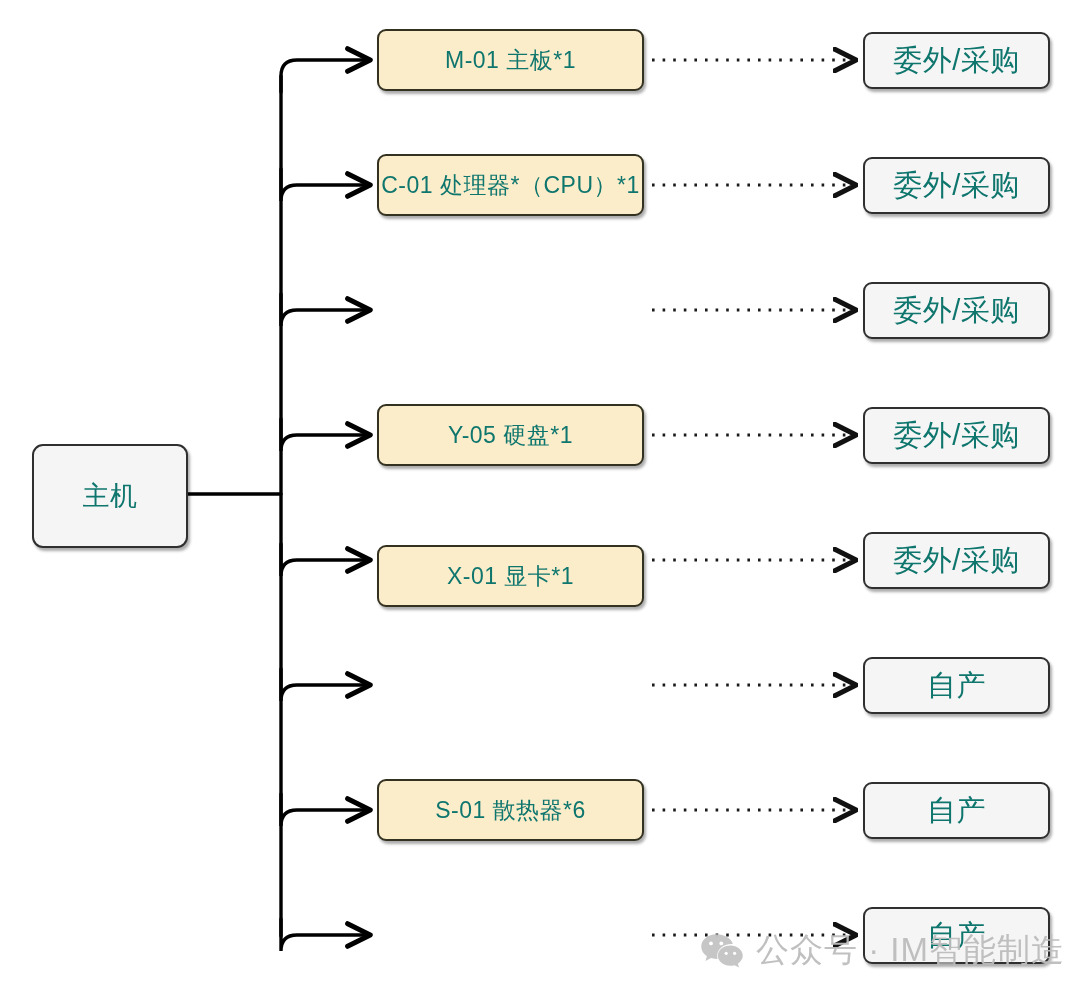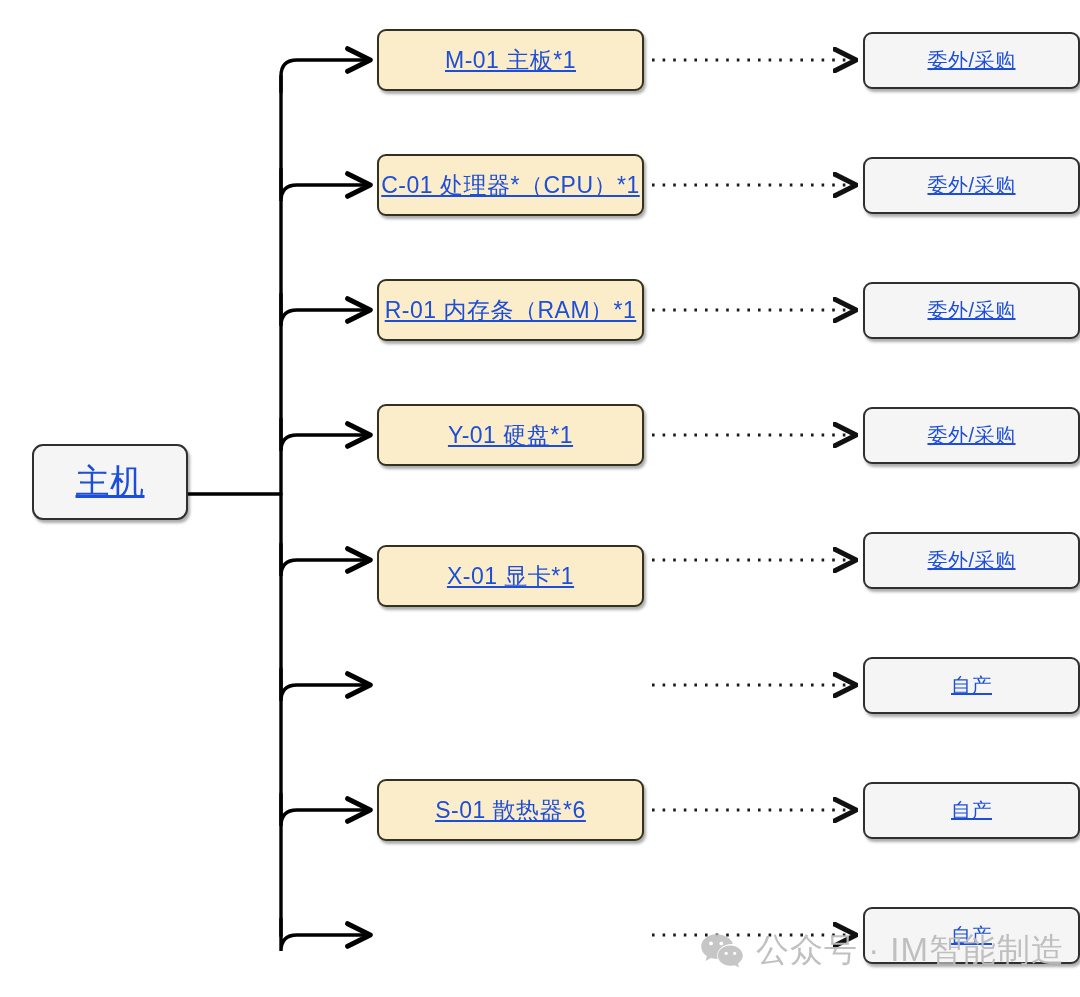--- a/index.html
+++ b/index.html
@@ -28,55 +28,54 @@
   .node {
     position: absolute;
     box-sizing: border-box;
     display: flex;
     align-items: center;
     justify-content: center;
     border-radius: 9px;
     border: 2px solid #2b2b22;
     box-shadow: 2px 3px 3px rgba(0,0,0,0.33);
     white-space: nowrap;
-    color: #1d4ed8;
+    color: #0f766e;
     letter-spacing: 0.5px;
-    text-decoration: underline;
   }
   .node-root {
     background: #f5f5f5;
     border-color: #2f2f2f;
-    font-size: 34px;
+    font-size: 27px;
     left: 32px;
     top: 444px;
     width: 156px;
-    height: 76px;
+    height: 104px;
     border-radius: 11px;
   }
   .node-part {
     background: #fbecca;
     border-color: #33311f;
     font-size: 23px;
     left: 377px;
     width: 267px;
     height: 62px;
   }
   .node-part .label {
     display: block;
   }
   .node-part.overflow .label {
     
     margin: 16px -14px;
   }
   .node-src {
     background: #f5f5f5;
     border-color: #2f2f2f;
-    font-size: 20px;
+    font-size: 29px;
     left: 863px;
-    width: 217px;
+    width: 187px;
     height: 57px;
   }
   .watermark {
     position: absolute;
     left: 700px;
     top: 928px;
     display: flex;
     align-items: center;
     gap: 12px;
     color: #b9b9b9;
@@ -129,25 +128,22 @@
   <div class="node node-root">
     <span>主机</span>
   </div>
 
   <div class="node node-part" style="top:29px">
     <span class="label">M-01 主板*1</span>
   </div>
   <div class="node node-part overflow" style="top:154px">
     <span class="label">C-01 处理器*（CPU）*1</span>
   </div>
-  <div class="node node-part overflow" style="top:279px">
-    <span class="label">R-01 内存条（RAM）*1</span>
-  </div>
   <div class="node node-part" style="top:404px">
-    <span class="label">Y-01 硬盘*1</span>
+    <span class="label">Y-05 硬盘*1</span>
   </div>
   <div class="node node-part" style="top:545px">
     <span class="label">X-01 显卡*1</span>
   </div>
   <div class="node node-part" style="top:779px">
     <span class="label">S-01 散热器*6</span>
   </div>
 
   <div class="node node-src" style="top:32px">
     <span>委外/采购</span>

